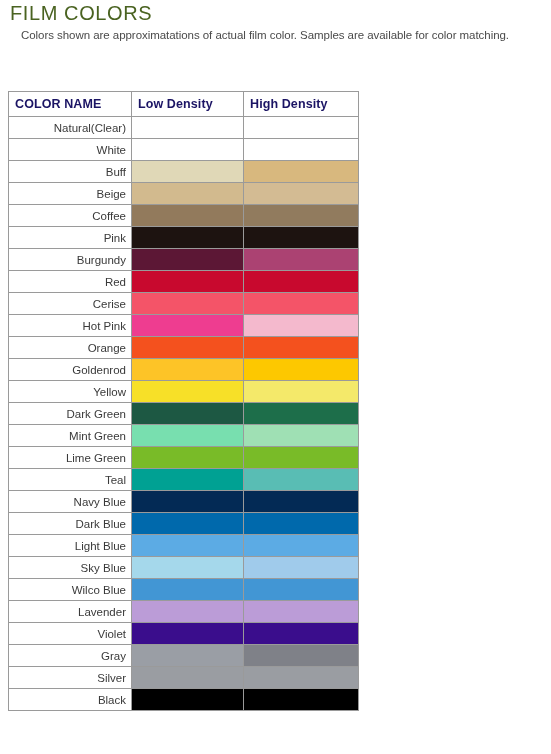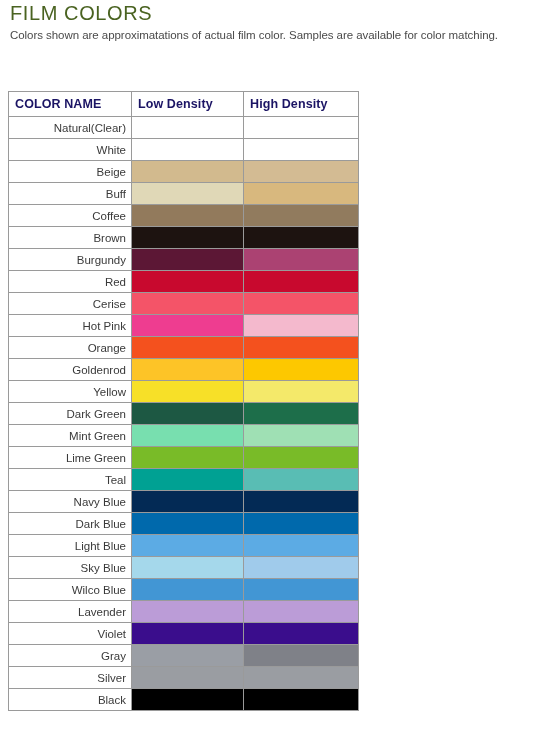--- a/index.html
+++ b/index.html
@@ -26,21 +26,21 @@
     top: 2px;
     font-size: 20px;
     letter-spacing: 0.6px;
     color: #4a6321;
     font-weight: 400;
     font-family: "Liberation Sans", sans-serif;
     white-space: nowrap;
   }
   .page-subtitle {
     position: absolute;
-    left: 10px;
+    left: 21px;
     top: 29px;
     font-size: 11.5px;
     color: #4a4a4a;
     white-space: nowrap;
     letter-spacing: -0.05px;
   }
   table.colors {
     position: absolute;
     left: 8px;
     top: 60px;
@@ -122,48 +122,48 @@
         <tr>
           <td class="name-cell">White</td>
           <td class="swatch-cell">
             <span class="swatch" style="background: rgb(255, 255, 255);"></span>
           </td>
           <td class="swatch-cell">
             <span class="swatch" style="background: rgb(255, 255, 255);"></span>
           </td>
         </tr>
         <tr>
+          <td class="name-cell">Buff</td>
+          <td class="swatch-cell">
+            <span class="swatch" style="background: rgb(224, 216, 183);"></span>
+          </td>
+          <td class="swatch-cell">
+            <span class="swatch" style="background: rgb(216, 184, 126);"></span>
+          </td>
+        </tr>
+        <tr>
           <td class="name-cell">Beige</td>
           <td class="swatch-cell">
             <span class="swatch" style="background: rgb(210, 186, 142);"></span>
           </td>
           <td class="swatch-cell">
             <span class="swatch" style="background: rgb(211, 187, 147);"></span>
           </td>
         </tr>
         <tr>
-          <td class="name-cell">Buff</td>
-          <td class="swatch-cell">
-            <span class="swatch" style="background: rgb(224, 216, 183);"></span>
-          </td>
-          <td class="swatch-cell">
-            <span class="swatch" style="background: rgb(216, 184, 126);"></span>
-          </td>
-        </tr>
-        <tr>
           <td class="name-cell">Coffee</td>
           <td class="swatch-cell">
             <span class="swatch" style="background: rgb(146, 122, 92);"></span>
           </td>
           <td class="swatch-cell">
             <span class="swatch" style="background: rgb(145, 123, 94);"></span>
           </td>
         </tr>
         <tr>
-          <td class="name-cell">Brown</td>
+          <td class="name-cell">Pink</td>
           <td class="swatch-cell">
             <span class="swatch" style="background: rgb(29, 19, 16);"></span>
           </td>
           <td class="swatch-cell">
             <span class="swatch" style="background: rgb(29, 19, 16);"></span>
           </td>
         </tr>
         <tr>
           <td class="name-cell">Burgundy</td>
           <td class="swatch-cell">

